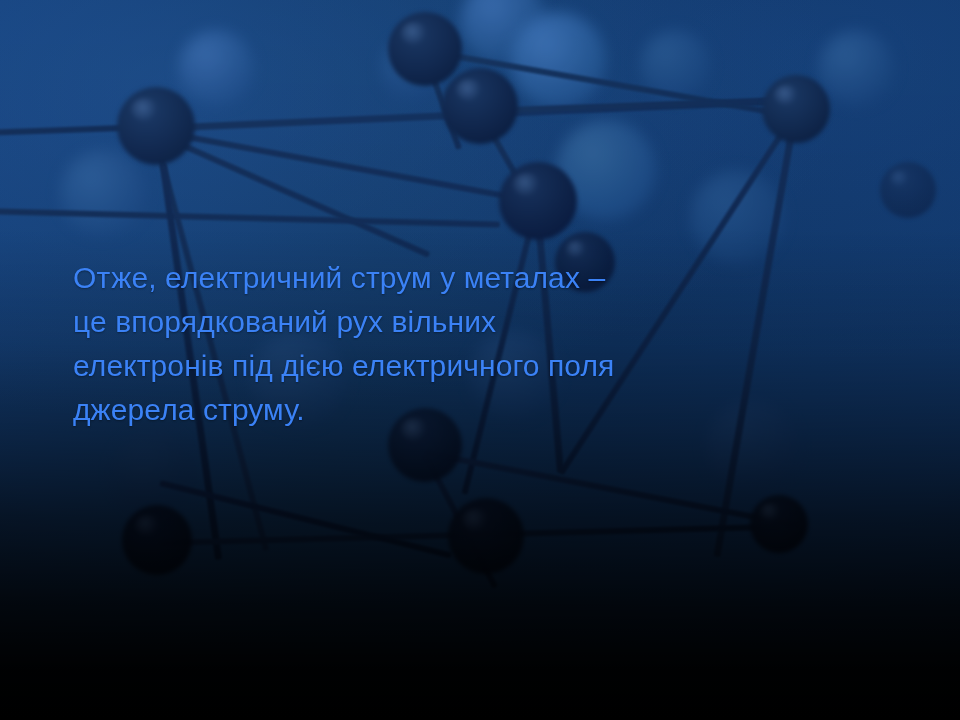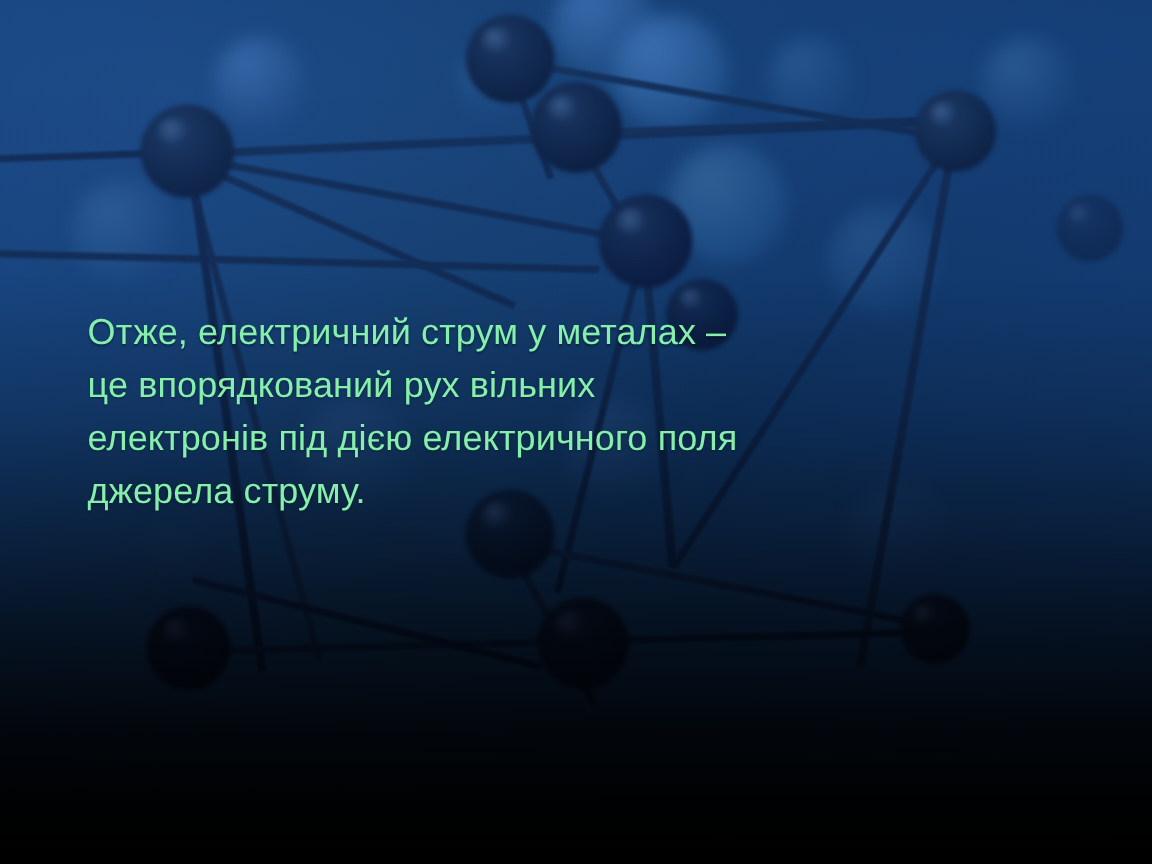--- a/index.html
+++ b/index.html
@@ -86,21 +86,21 @@
     background:
       radial-gradient(130% 120% at 50% 30%, rgba(0,0,0,0) 48%, rgba(0,0,0,0.30) 100%);
   }
 
   
   #body-text {
     position: absolute;
     left: 73px;
     top: 256px;
     width: 660px;
-    color: #86efac;
+    color: #3b82f6;
     font-size: 30px;
     line-height: 44px;
     letter-spacing: 0.1px;
     white-space: pre-line;
     text-shadow: 0 1px 2px rgba(0,0,0,0.35);
   }
 </style>
 </head>
 <body>
 

